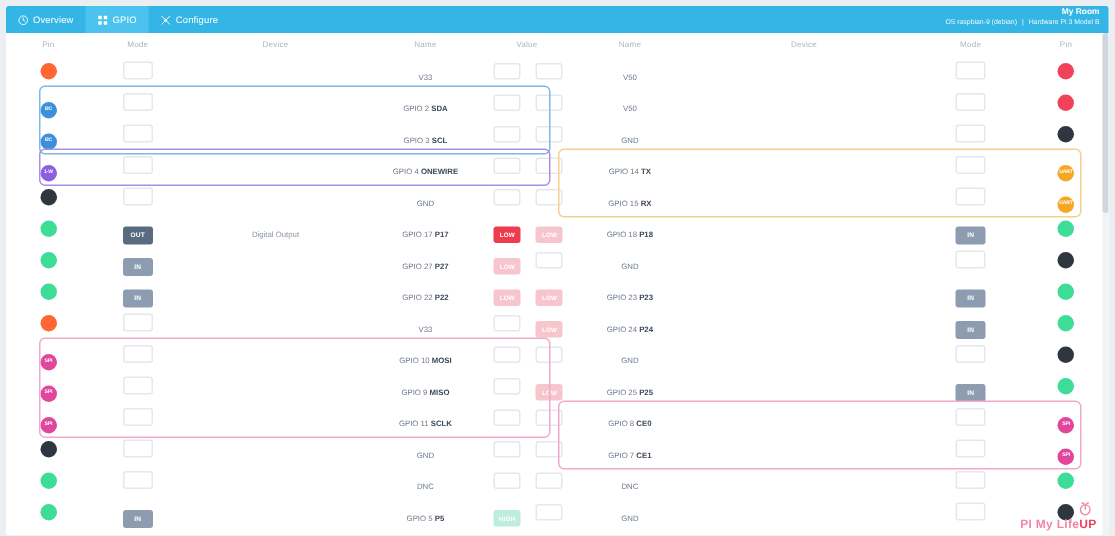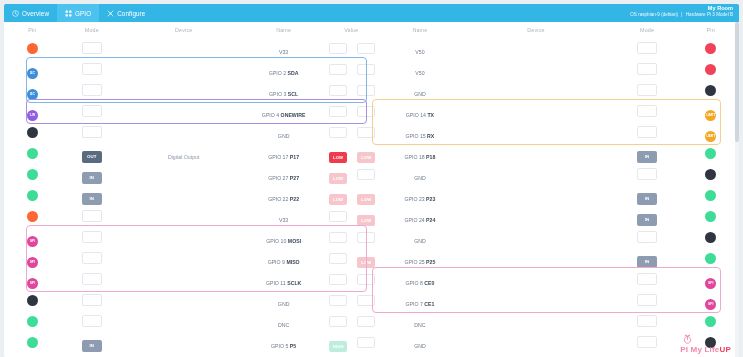--- a/index.html
+++ b/index.html
@@ -167,21 +167,21 @@
   .grp.i2c  { border-color: #7fb8e8; }
   .grp.ow   { border-color: #a98ee5; }
   .grp.spi  { border-color: #f0a8cd; }
   .grp.uart { border-color: #f5cf8e; }
 
   
   .logo {
     position: absolute;
     right: 8px; bottom: 3px;
     display: flex; flex-direction: column;
-    align-items: flex-start;
+    align-items: flex-end;
     pointer-events: none;
   }
   .logo .wordmark {
     font-size: 8px; font-weight: bold;
     color: #f285a8; letter-spacing: .2px;
     margin-top: -1px;
   }
   .logo .wordmark .up { color: #ef4060; }
 
   

